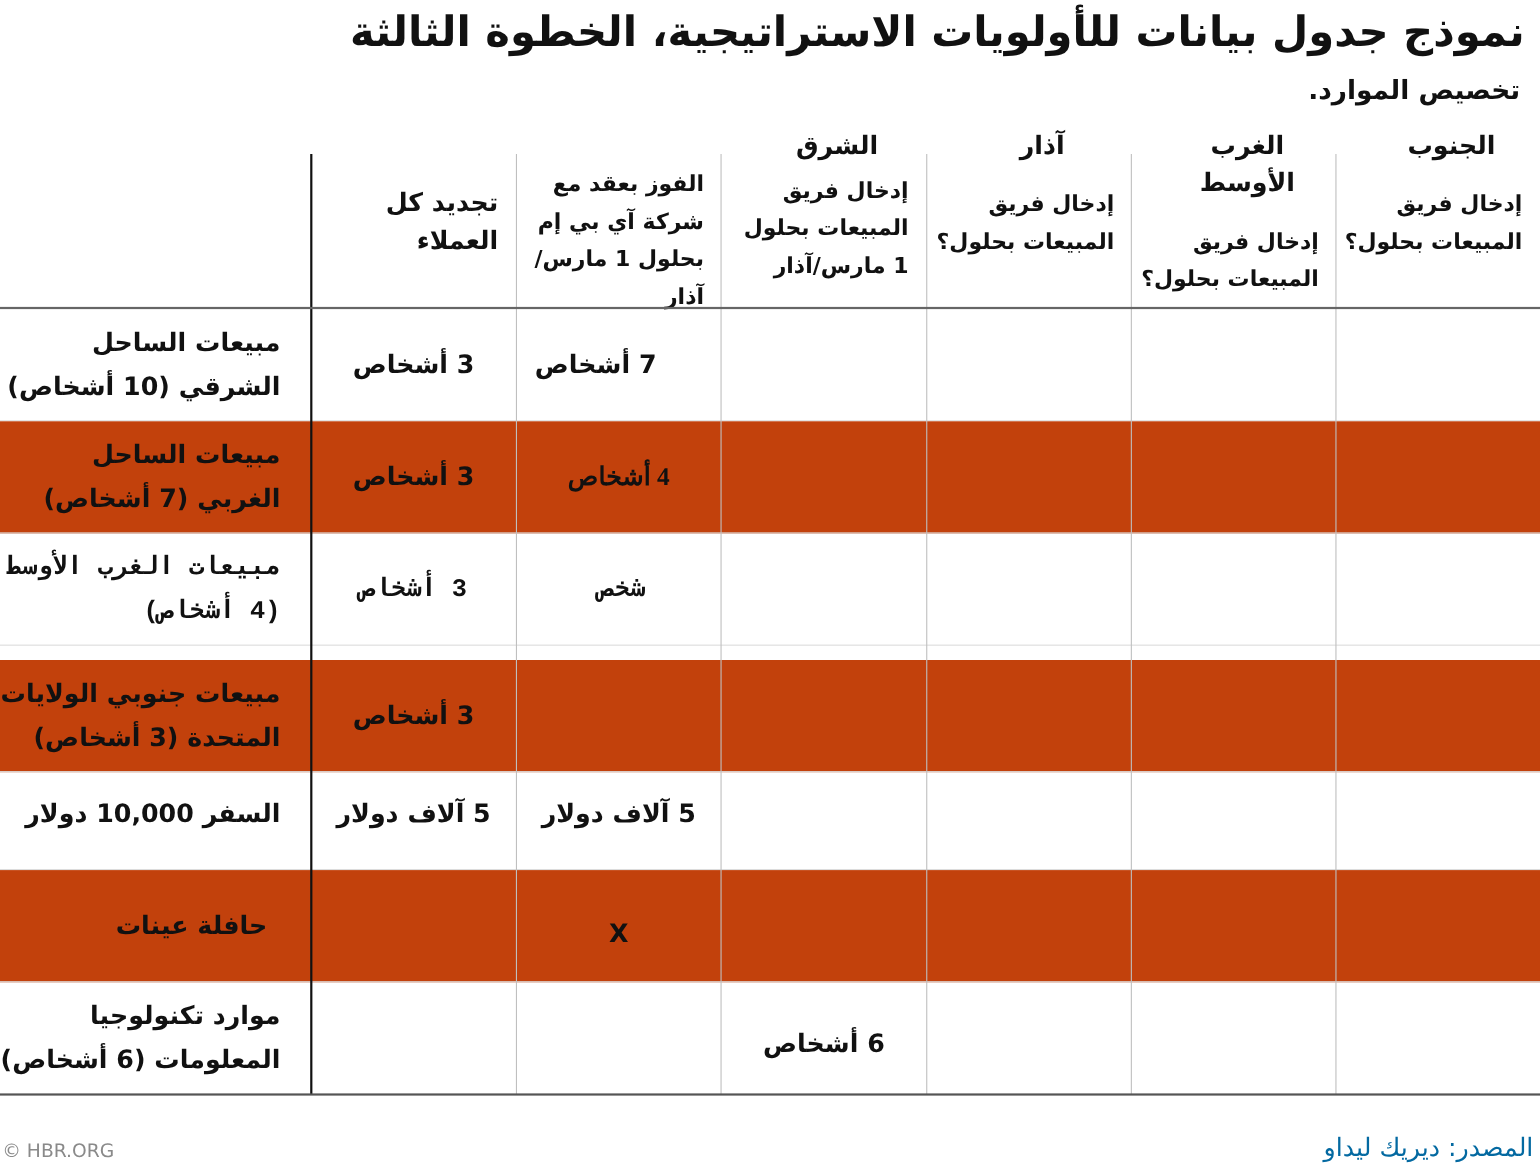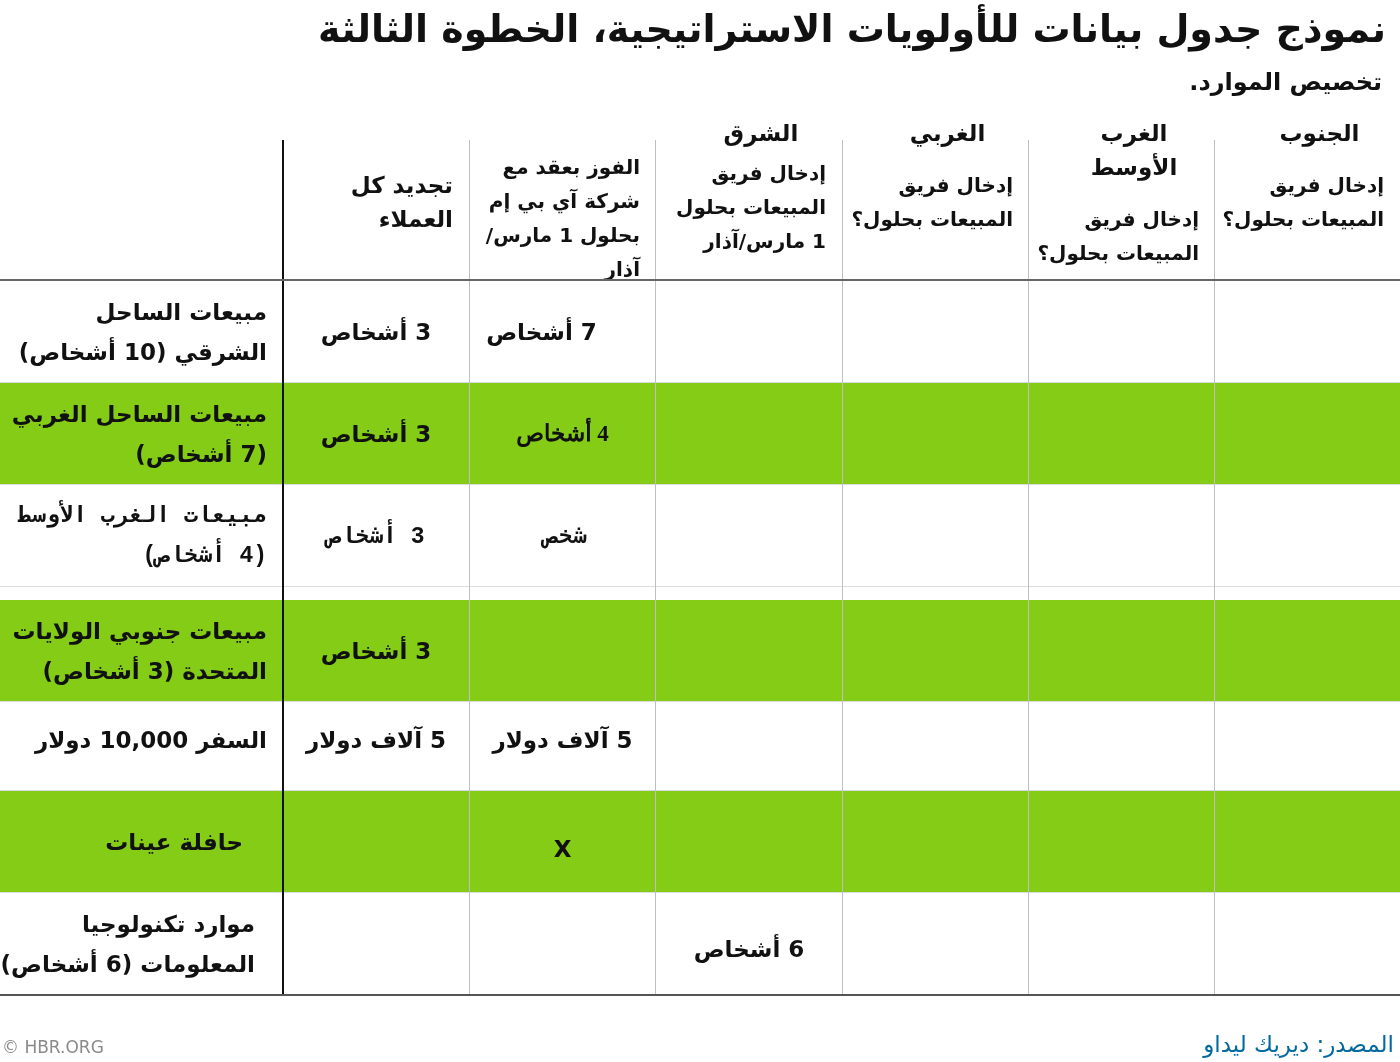--- a/index.html
+++ b/index.html
@@ -28,28 +28,28 @@
       font-size: 20px; line-height: 34px; font-weight: bold; margin-top: 18px;
     }
     .vline-light { position: absolute; width: 1px; background: #bfbfbf; top: 140px; height: 855px; }
     .vline-dark { position: absolute; width: 2px; background: #111; top: 140px; height: 855px; }
     .hline-top { position: absolute; left: 0; top: 279px; width: 1400px; height: 2px; background: #666; }
     .hline-bottom { position: absolute; left: 0; top: 994px; width: 1400px; height: 2px; background: #555; }
     .row {
       position: absolute; left: 0; width: 1400px; height: 102px;
       box-sizing: border-box; border-bottom: 1px solid #dcdcdc;
     }
-    .row.alt { background: #84cc16; }
+    .row.alt { background: #c2410c; }
     .cell {
       position: absolute; top: 0; height: 100%;
       display: flex; align-items: center; justify-content: center;
       font-size: 23px; font-weight: bold; text-align: center; box-sizing: border-box;
     }
     .cell.label {
-      justify-content: flex-start; text-align: right; padding-right: 16px; line-height: 40px;
+      justify-content: flex-start; text-align: right; padding-right: 28px; line-height: 40px;
     }
     .footer-source {
       position: absolute; right: 6px; top: 1026px;
       font-size: 23px; color: #0369a1; line-height: 36px;
     }
     .footer-copy {
       position: absolute; left: 2px; top: 1034px;
       font-size: 17px; color: #8a8a8a; direction: ltr; line-height: 26px;
     }
   </style>
@@ -62,21 +62,21 @@
 <div>
   <div class="hcell" style="left:1215px; width:185px; top:110px;">
     <div class="region">الجنوب</div>
     <div class="q">إدخال فريق المبيعات بحلول؟</div>
   </div>
   <div class="hcell" style="left:1029px; width:186px; top:110px;">
     <div class="region">الغرب الأوسط</div>
     <div class="q">إدخال فريق المبيعات بحلول؟</div>
   </div>
   <div class="hcell" style="left:842px; width:187px; top:110px;">
-    <div class="region">الغربي</div>
+    <div class="region">آذار</div>
     <div class="q">إدخال فريق المبيعات بحلول؟</div>
   </div>
   <div class="hcell" style="left:656px; width:186px; top:110px;">
     <div class="region">الشرق</div>
     <div class="q" style="margin-top:6px;">إدخال فريق المبيعات بحلول 1 مارس/آذار</div>
   </div>
   <div class="hcell" style="left:469px; width:187px; top:150px;">
     <div class="q" style="margin-top:0; font-size:20px; line-height:34px;">الفوز بعقد مع شركة آي بي إم بحلول 1 مارس/آذار</div>
   </div>
   <div class="hcell" style="left:283px; width:186px; top:168px;">

